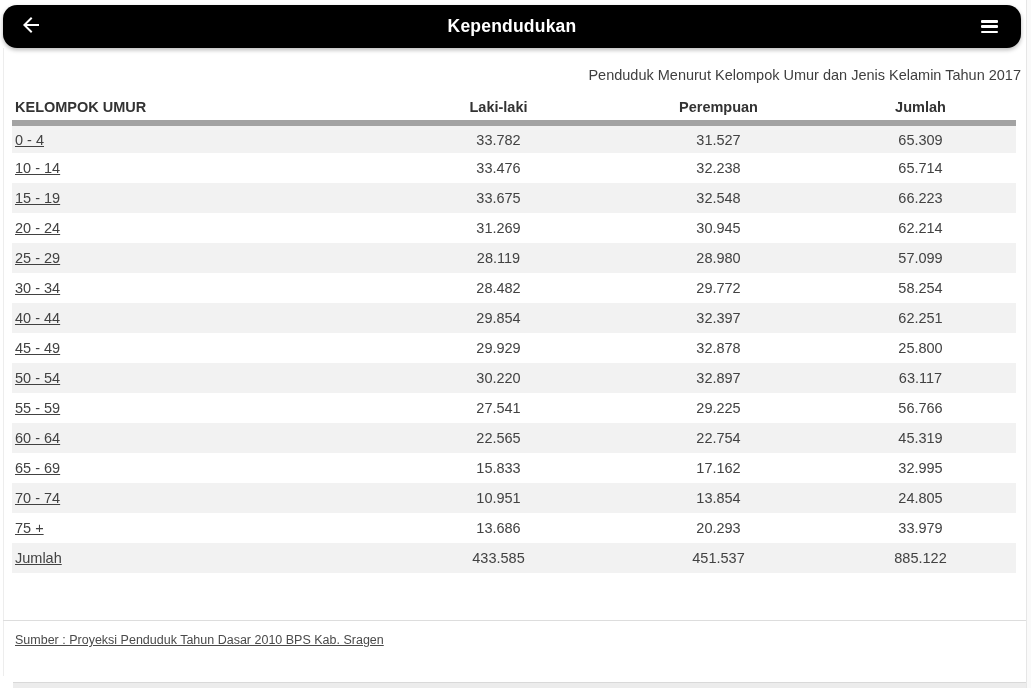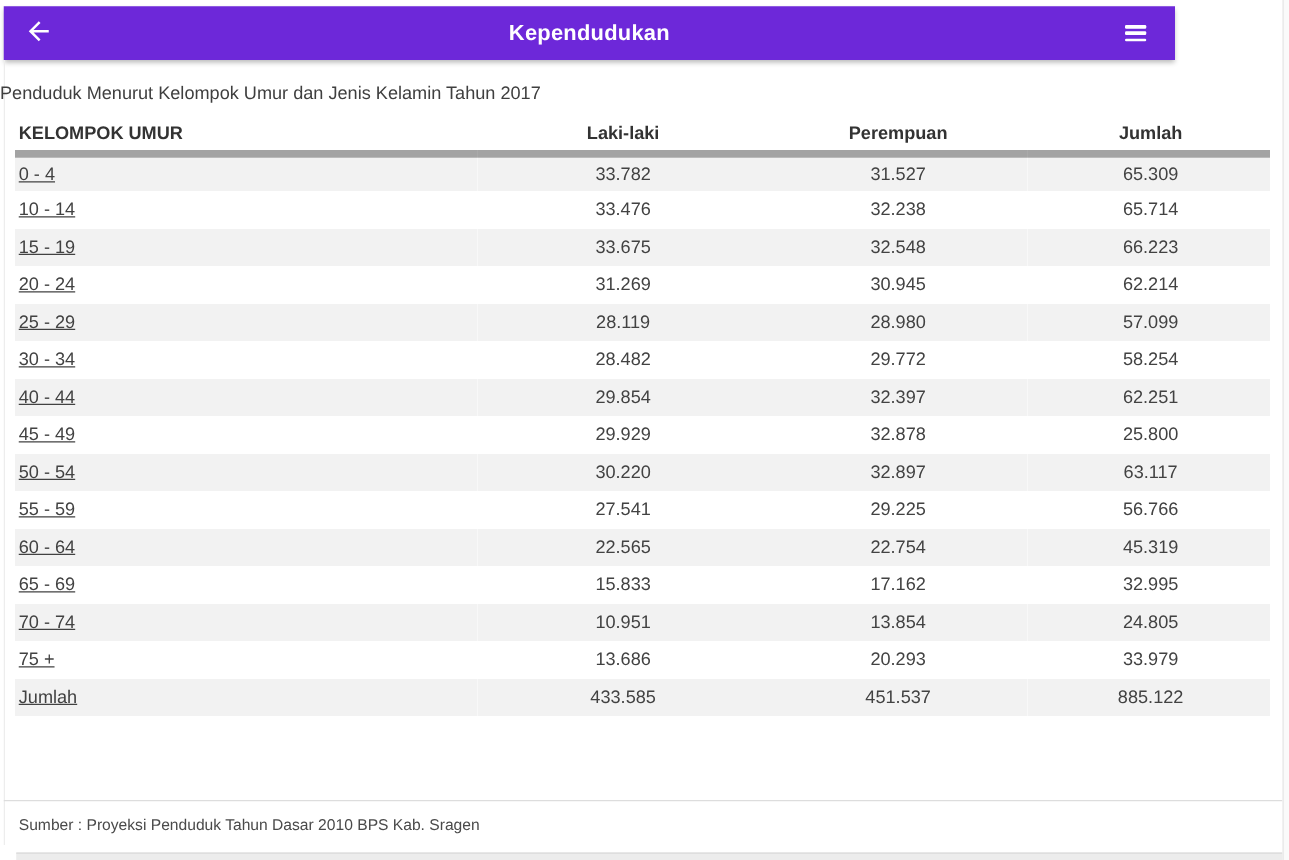--- a/index.html
+++ b/index.html
@@ -6,24 +6,24 @@
   html,body { width:1031px; height:688px; }
   body {
     font-family: "Liberation Sans", sans-serif;
     background:#ffffff;
     position:relative;
     overflow:hidden;
   }
 
   
   .app-bar {
-    position:absolute; top:5px; left:3px; width:937px; height:43px;
-    background:#6d28d9;
+    position:absolute; top:5px; left:3px; width:1018px; height:43px;
+    background:#000000;
     box-shadow:0 2px 4px rgba(0,0,0,0.28);
-    display:flex; align-items:center;
+    display:flex; align-items:center;border-radius:14px;
   }
   .app-bar-title {
     position:absolute; left:0; right:0; text-align:center;
     color:#ffffff; font-weight:bold; font-size:17.5px;
     letter-spacing:0.2px;
   }
   .icon-btn {
     position:absolute; top:0; width:48px; height:43px;
     background:transparent; border:none; cursor:pointer;
     display:flex; align-items:center; justify-content:center;
@@ -31,21 +31,21 @@
   .back-btn { left:4px; }
   .menu-btn { right:8px; }
   .hamburger { width:17px; height:13px; display:flex; flex-direction:column; justify-content:space-between; }
   .hamburger span { display:block; height:2.5px; background:#ffffff; border-radius:1px; }
 
   
   .left-line { position:absolute; top:48px; bottom:12px; left:3px; width:1px; background:#ededed; }
 
   .table-title {
     position:absolute; top:67px; left:0; right:10px;
-    text-align:left; font-size:14.5px; color:#3f3f3f;
+    text-align:right; font-size:14.5px; color:#3f3f3f;
   }
 
   table.pop-table {
     position:absolute; top:93px; left:12px; width:1004px;
     border-collapse:collapse; table-layout:fixed;
   }
   .pop-table th, .pop-table td {
     height:30px; padding:0 0 0 3px;
     font-size:14.5px; color:#424242;
     white-space:nowrap; overflow:hidden;
@@ -55,24 +55,24 @@
     border-bottom:6px solid #a3a3a3;
     text-align:center;
   }
   .pop-table th:first-child { text-align:left; }
   .pop-table td { text-align:center; }
   .pop-table td:first-child { text-align:left;text-decoration:underline; }
   .pop-table tbody tr:nth-child(odd) { background:#f2f2f2; }
 
   
   .source-bar {
-    position:absolute; top:640px; left:3px; width:1023px;
+    position:absolute; top:620px; left:3px; width:1023px;
     border-top:1px solid #dddddd;
     padding:12px 0 0 12px;
-    font-size:12.5px; color:#4a4a4a;
+    font-size:12.5px; color:#4a4a4a;text-decoration:underline;
   }
   .bottom-strip {
     position:absolute; top:682px; left:13px; width:1013px; height:6px;
     background:#ececec; border-top:1px solid #d9d9d9;
   }
   .right-strip {
     position:absolute; top:0; right:0; width:5px; height:688px;
     background:#fafafa; border-left:1px solid #e6e6e6;
   }
 </style>

